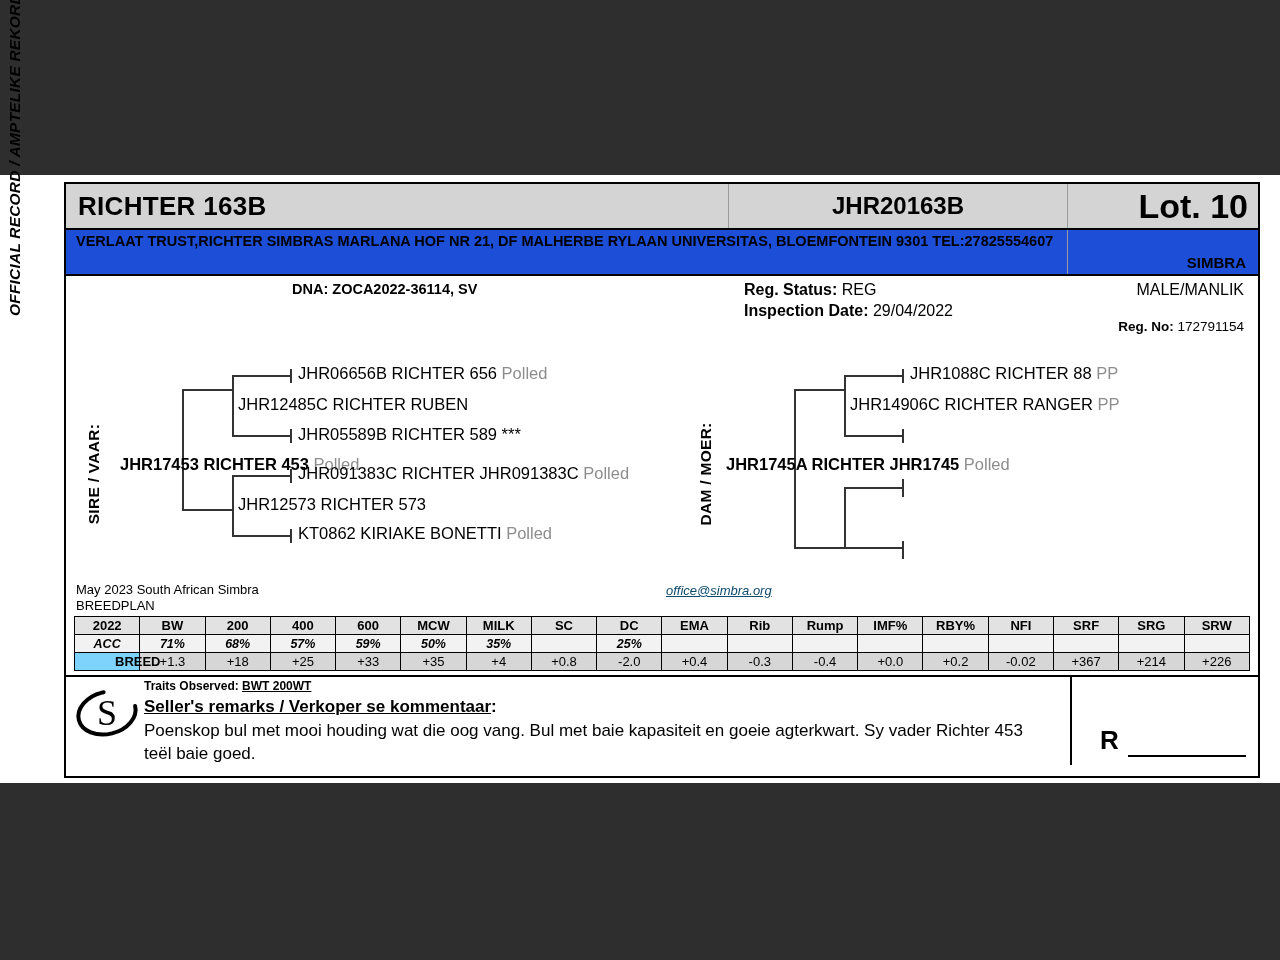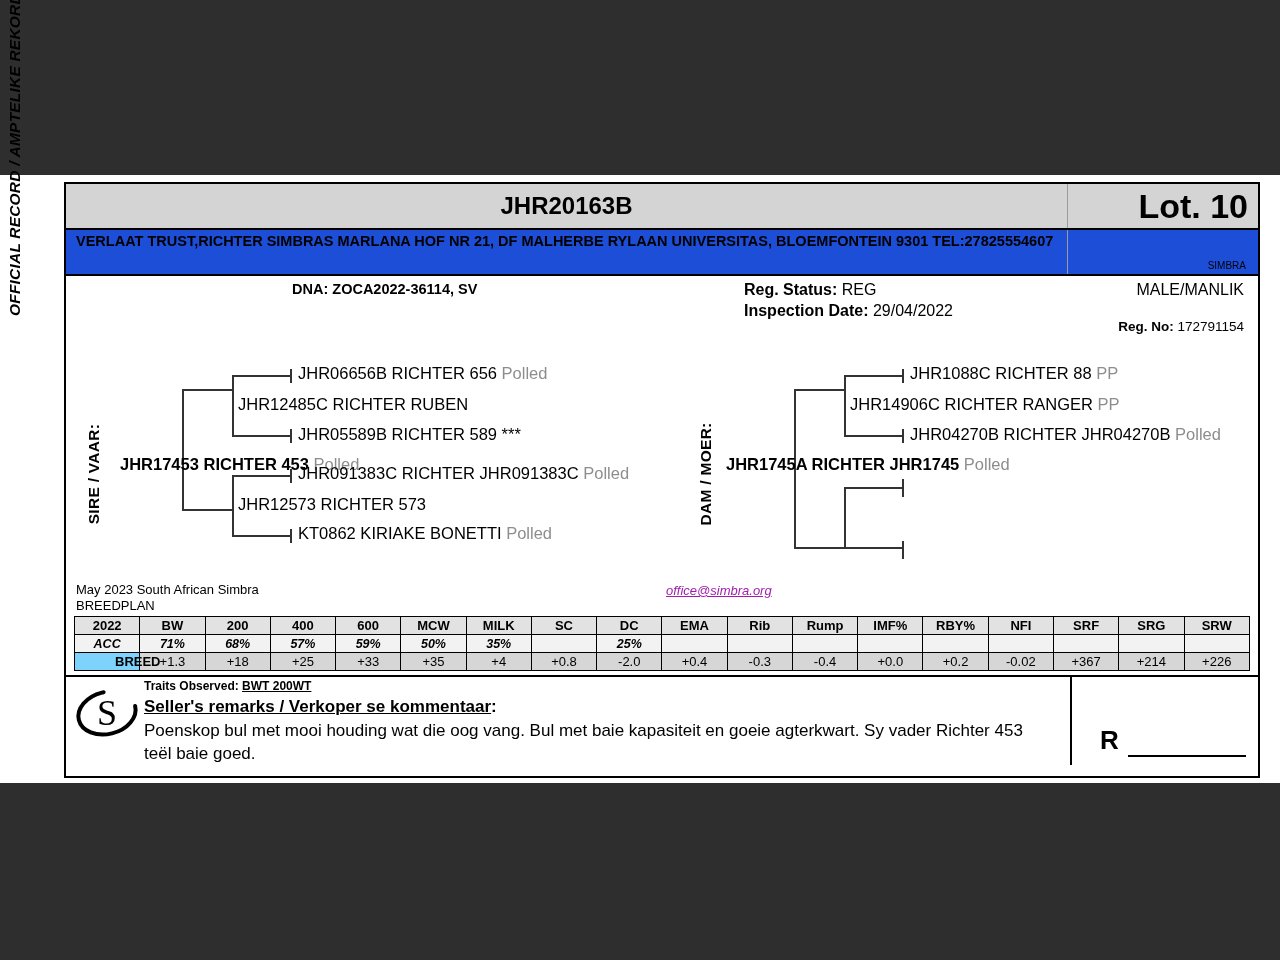--- a/index.html
+++ b/index.html
@@ -70,21 +70,21 @@
     border-bottom: 2px solid #000;
   }
   .addr-text {
     flex: 1; padding: 2px 0 2px 10px;
     font-size: 14.5px; font-weight: bold; line-height: 18px;
     border-right: 1px solid #9a9a9a;
   }
   .addr-breed {
     flex: 0 0 178px; display:flex; align-items:flex-end; justify-content:flex-end;
     padding: 12px 12px 3px 0;
-    font-size: 10px; font-weight: normal;
+    font-size: 15px; font-weight: bold;
   }
 
   
   .details {
     position: relative; height: 88px;
     border-bottom: 0;
     padding: 3px 0 0 0;
   }
   .d-left { position:absolute; left:10px; top:4px; }
   .d-dna  { position:absolute; left:226px; top:5px; font-size:14.5px; font-weight:bold; }
@@ -126,21 +126,21 @@
     white-space: nowrap;
   }
 
   
   .bp-head {
     position: relative; height: 34px; padding-left: 10px;
   }
   .bp-title { font-size: 13px; line-height: 16px; }
   .bp-email {
     position:absolute; left: 600px; top: 1px;
-    font-size: 13px; color:#a21caf; text-decoration: underline;
+    font-size: 13px; color:#0c4a6e; text-decoration: underline;
     font-style: italic;
   }
 
   table.bp {
     border-collapse: collapse;
     margin: 0 8px 0 8px;
     width: 1176px;
     table-layout: fixed;
   }
   table.bp td {
@@ -206,20 +206,21 @@
   <div class="bar-bottom"></div>
 
   <div class="side-label">
     <span class="l1">OFFICIAL RECORD / AMPTELIKE REKORD</span>
 
   </div>
 
   <div class="card">
 
     <div class="title-row">
+      <div class="title-name">RICHTER 163B</div>
       <div class="title-reg">JHR20163B</div>
       <div class="title-lot">Lot. 10</div>
     </div>
 
     <div class="addr-row">
       <div class="addr-text">VERLAAT TRUST,RICHTER SIMBRAS MARLANA HOF NR 21,  DF MALHERBE RYLAAN UNIVERSITAS,  BLOEMFONTEIN 9301 TEL:27825554607</div>
       <div class="addr-breed">SIMBRA</div>
     </div>
 
     <div class="details">
@@ -317,24 +318,20 @@
       <div class="ln v" style="left:836px; top:112px; height:18px;"></div>
       <div class="ln v" style="left:836px; top:174px; height:18px;"></div>
 
       <div class="ped-name" style="left:844px; top:-3px;">
         <span>JHR1088C RICHTER 88</span>
         <span class="ped-tag">PP</span>
       </div>
       <div class="ped-name" style="left:784px; top:28px;">
         <span>JHR14906C RICHTER RANGER</span>
         <span class="ped-tag">PP</span>
-      </div>
-      <div class="ped-name" style="left:844px; top:58px;">
-        <span>JHR04270B RICHTER JHR04270B</span>
-        <span class="ped-tag">Polled</span>
       </div>
 
       <div class="ped-name bold" style="left:660px; top:88px;">
         <span>JHR1745A RICHTER JHR1745</span>
         <span class="ped-tag">Polled</span>
       </div>
 
 
     </div>
 

